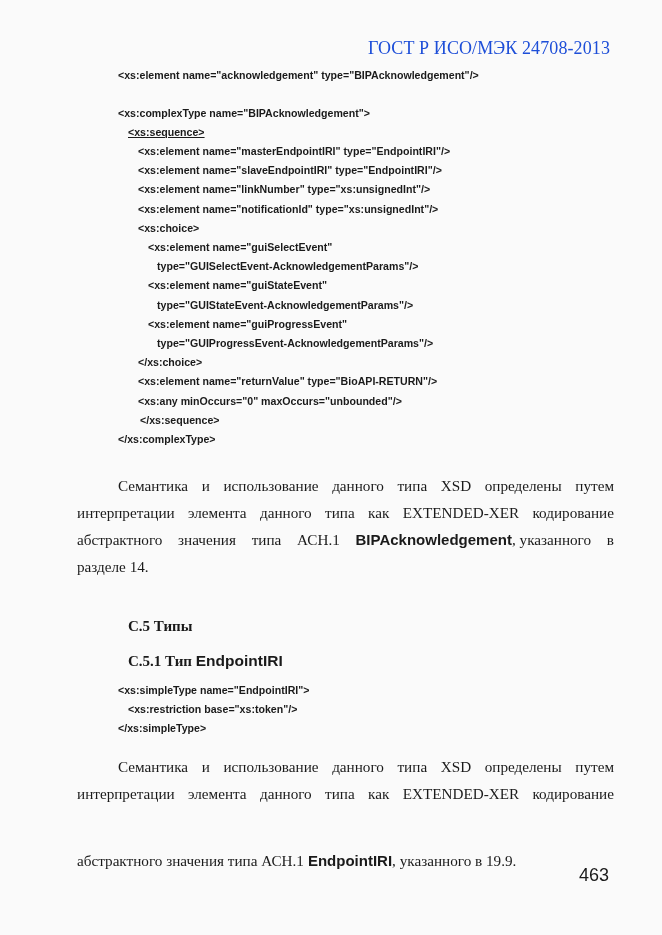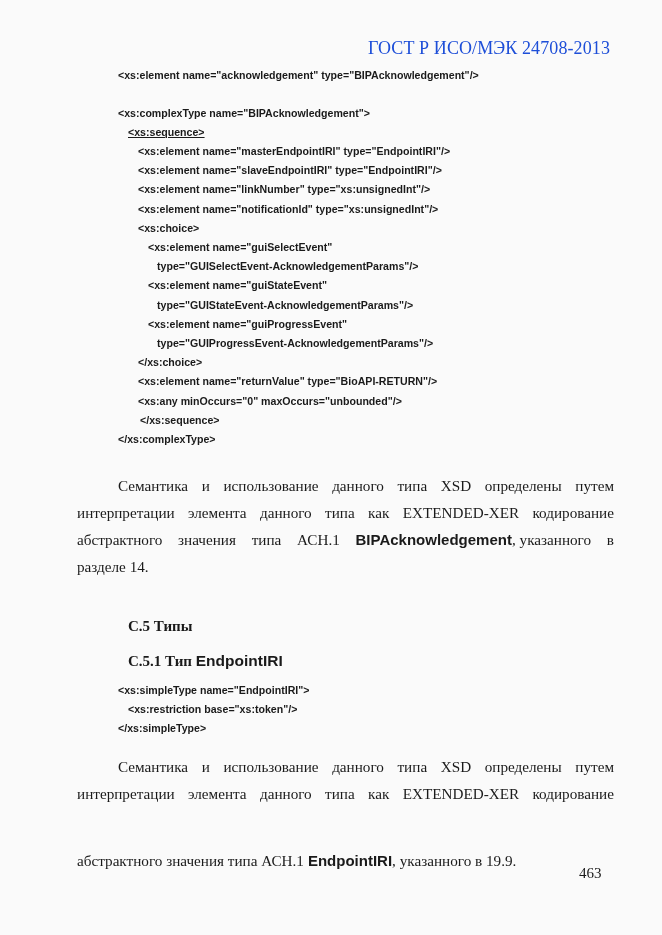--- a/index.html
+++ b/index.html
@@ -70,22 +70,22 @@
       font-weight: bold;
       font-size: 15px;
       color: #1a1a1a;
       white-space: nowrap;
     }
     .heading .sans-bold { font-size: 15.5px; }
     .page-number {
       position: absolute;
       top: 865px;
       left: 579px;
-      font-family: Liberation Serif, serif;
-      font-size: 15px;
+      font-family: Liberation Sans, sans-serif;
+      font-size: 18px;
       color: #1a1a1a;
     }
   </style>
 </head>
 <body>
 
 <div class="page">
 
   <div class="header-std">ГОСТ Р ИСО/МЭК 24708-2013</div>
 

